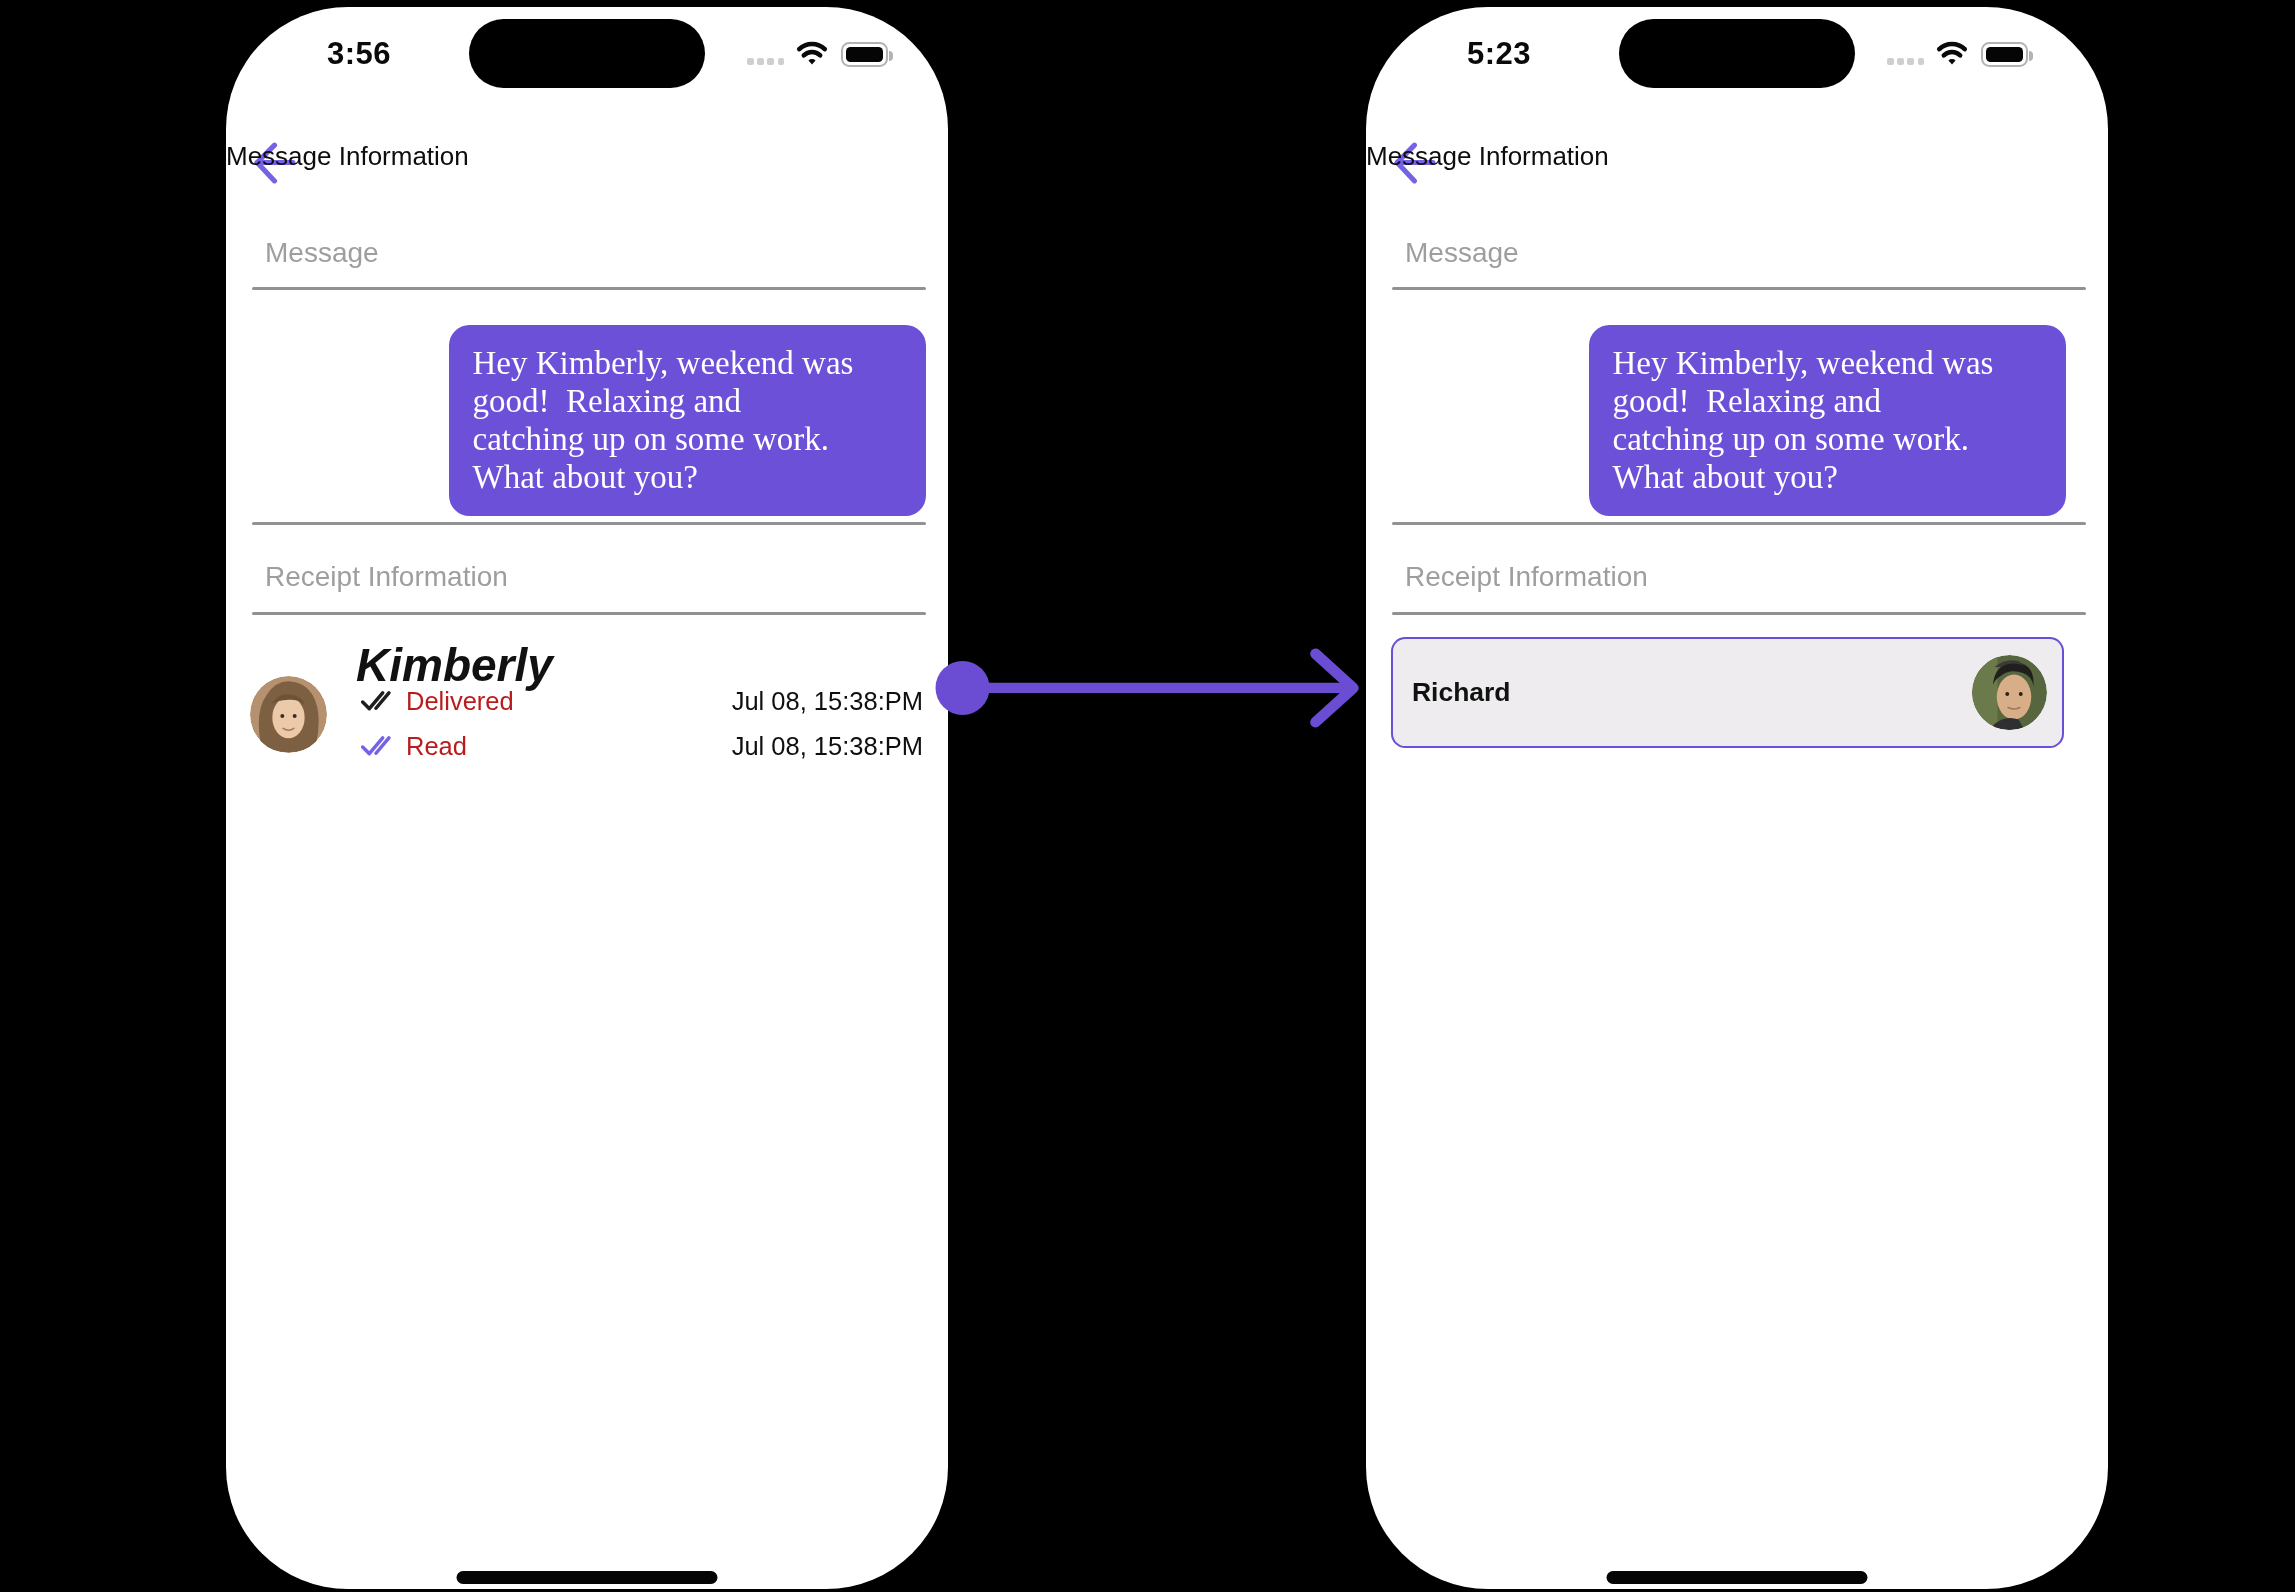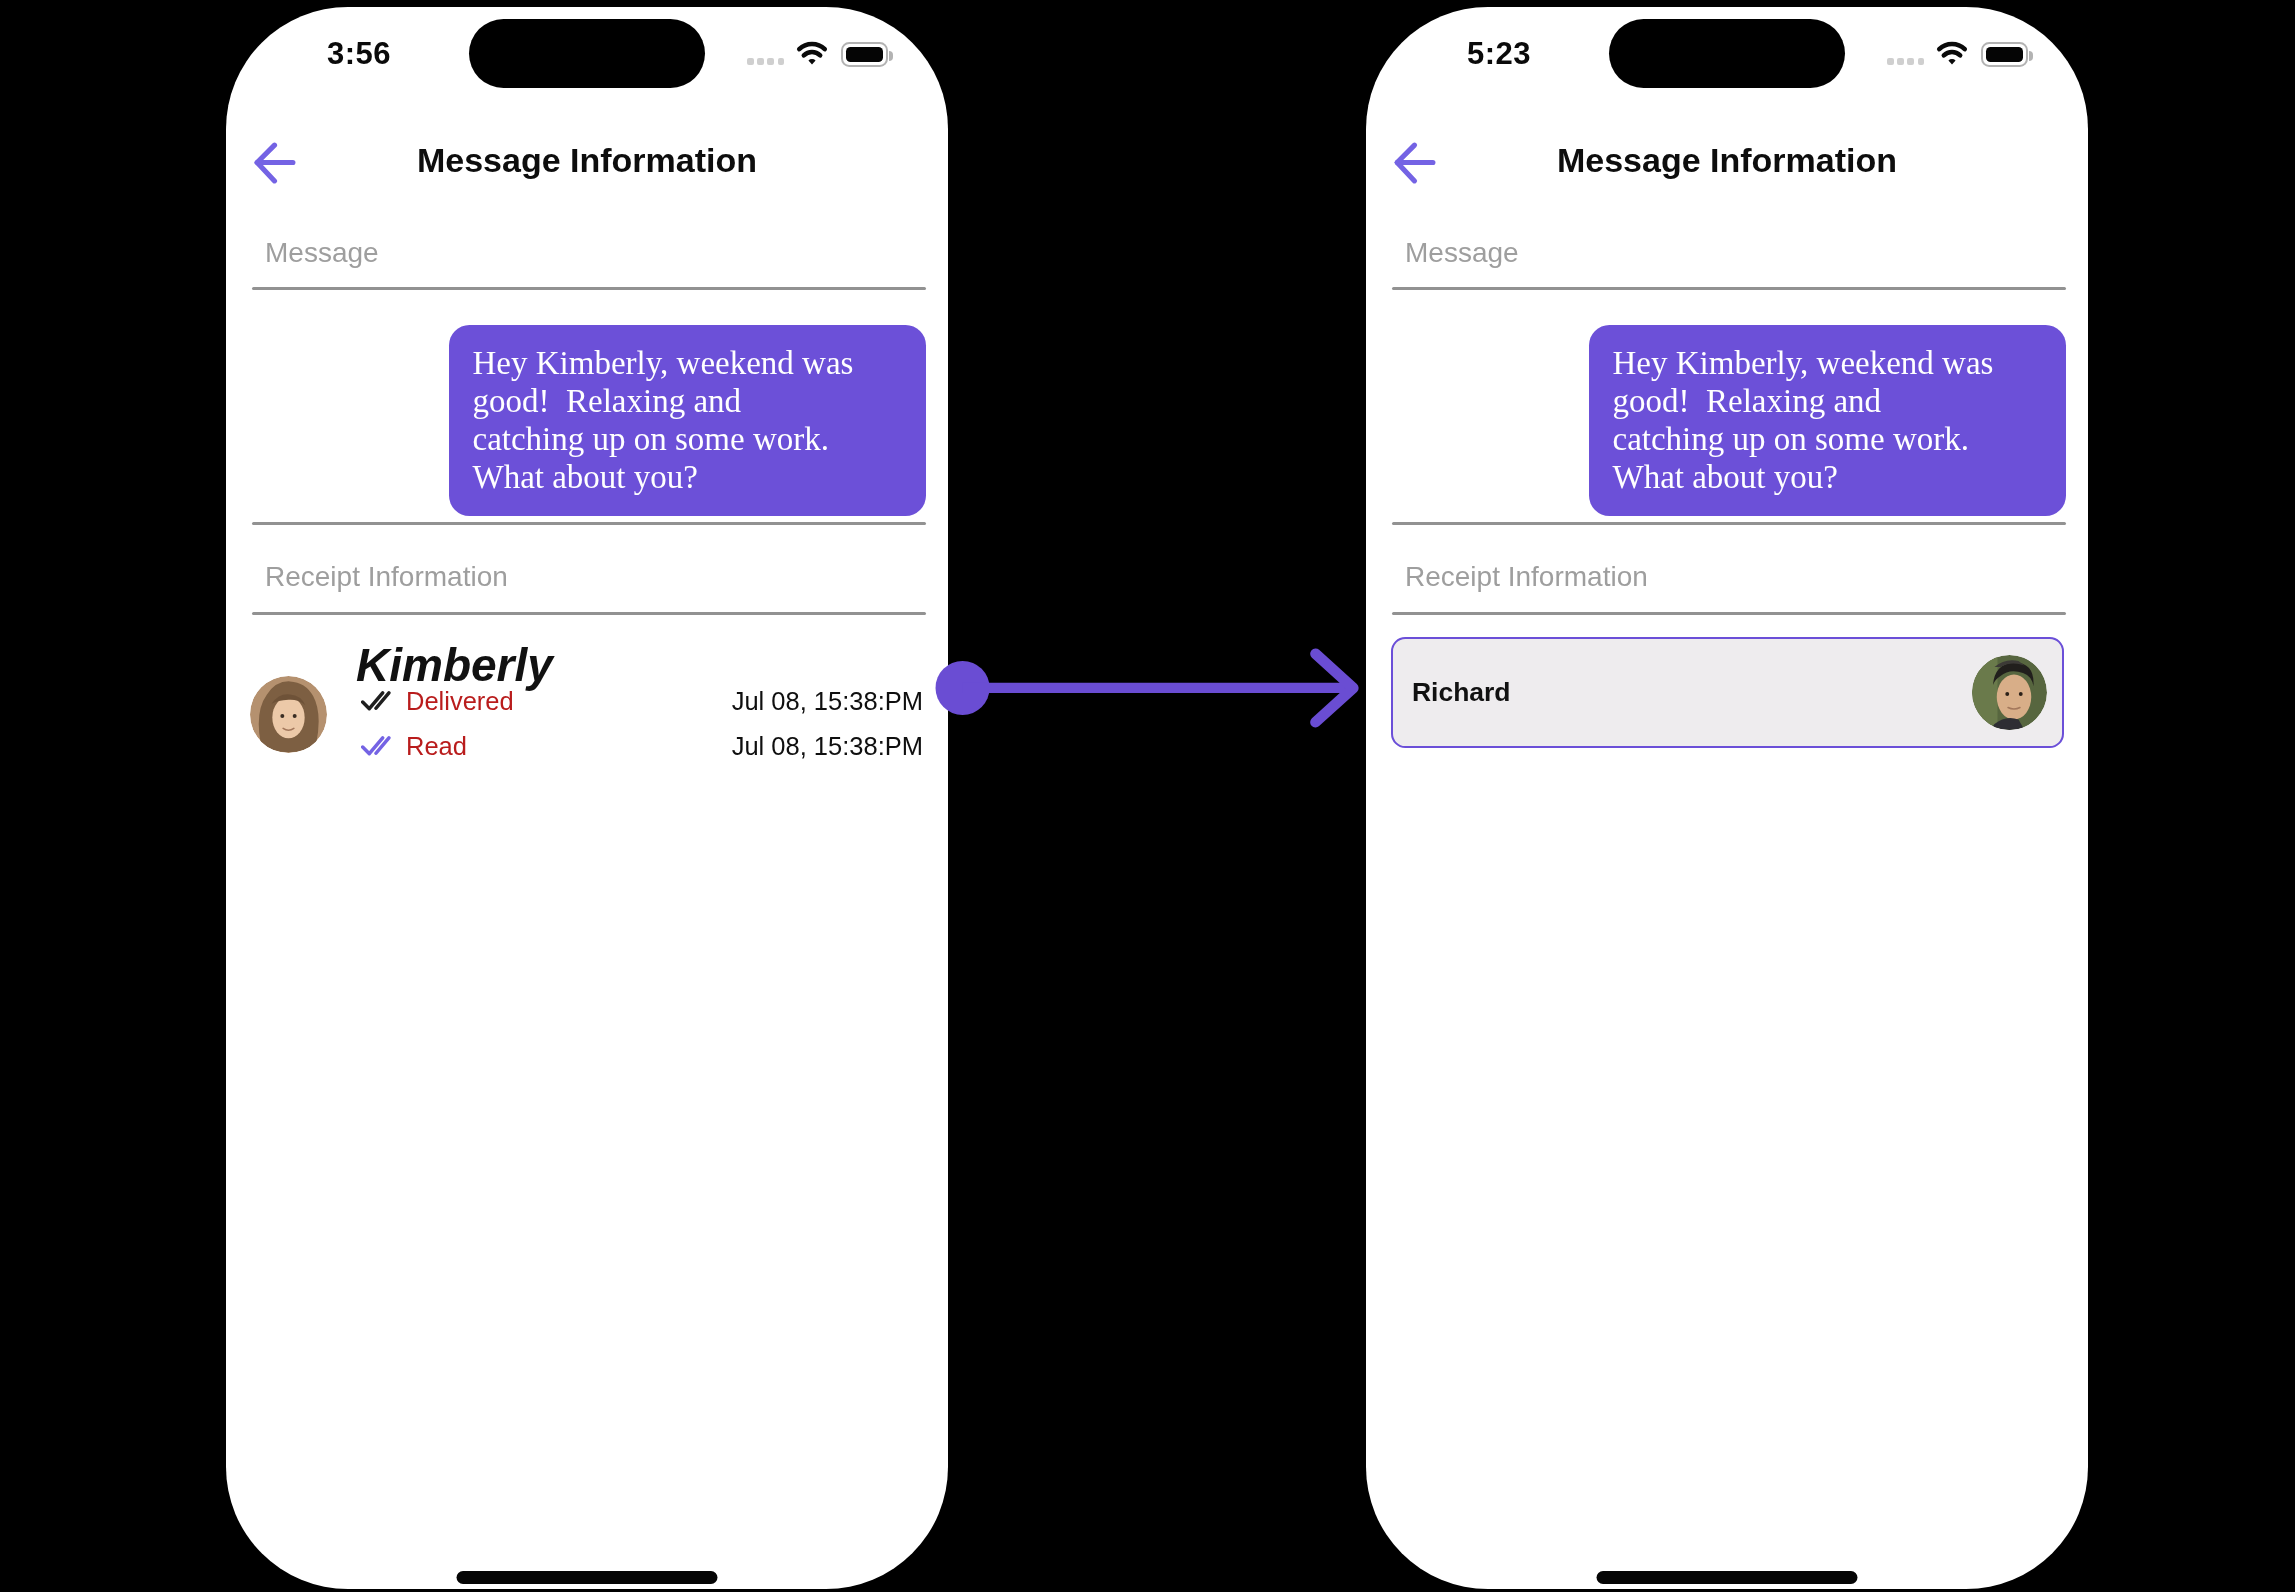--- a/index.html
+++ b/index.html
@@ -2,38 +2,38 @@
 <html style="font-size:8.2px"><head>
 <meta charset="utf-8">
 <style>
   html,body{margin:0;padding:0;background:#000;}
   .canvas{position:relative;width:2295px;height:1593px;background:#000;overflow:hidden;
           font-family:"Liberation Sans",sans-serif;}
   
   .phone{position:absolute;top:7.1px;width:722px;height:1582px;background:#fff;
          border-radius:122px;overflow:hidden;}
   .phone.left{left:226px;}
-  .phone.right{left:1366px;}
+  .phone.right{left:1366px;padding-left:20px;}
   
   .island{position:absolute;left:50%;transform:translateX(-50%);top:11.7px;width:236px;height:69px;
           background:#000;border-radius:36px;}
   .time{position:absolute;left:82px;top:29px;width:102px;text-align:center;
         font-size:31px;font-weight:700;color:#0a0a0a;letter-spacing:0.5px;}
   .dots{position:absolute;left:521px;top:51px;display:flex;gap:3.6px;}
   .dots span{width:6.6px;height:6.6px;border-radius:2px;background:#cfcfcf;display:block;}
   .wifi{position:absolute;left:570px;top:33px;}
   .battery{position:absolute;left:615px;top:35px;width:47px;height:24.5px;
            border:2.6px solid #b3b3b3;border-radius:8.2px;box-sizing:border-box;}
   .battery .fill{position:absolute;left:3.1px;right:3.1px;top:3.1px;bottom:3.1px;background:#050505;border-radius:4.6px;}
   .battery .nub{position:absolute;right:-7.1px;top:6.6px;width:4.6px;height:10.2px;background:#b3b3b3;
                 border-radius:0 4.1px 4.1px 0;}
   
   .back{position:absolute;left:24.5px;top:132px;width:46px;height:47px;cursor:pointer;}
-  .title{position:absolute;left:0;right:0;top:134px;text-align:center;
-         font-size:34px;font-weight:700;color:#0d0d0d;}
+  .title{position:absolute;left:0;right:0;top:134px;text-align:left;
+         font-size:26px;font-weight:400;color:#0d0d0d;}
   
   .section-label{position:absolute;left:26px;font-size:28px;color:#9e9e9e;font-weight:400;margin-left:13px;}
   .label-message{top:230px;}
   .label-receipt{top:554px;}
   .divider{position:absolute;left:26px;right:22px;height:2.6px;background:#929292;border-radius:1.5px;}
   .div1{top:280px;} .div2{top:515px;} .div3{top:605px;}
   
   .bubble{position:absolute;left:223px;width:477px;top:318px;box-sizing:border-box;
           background:#6C50D8;border-radius:20.4px;padding:19.4px 23.5px;font-family:Liberation Serif, serif;}
   .bubble-line{font-size:33px;line-height:38px;color:#ffffff;font-weight:400;white-space:pre;}

